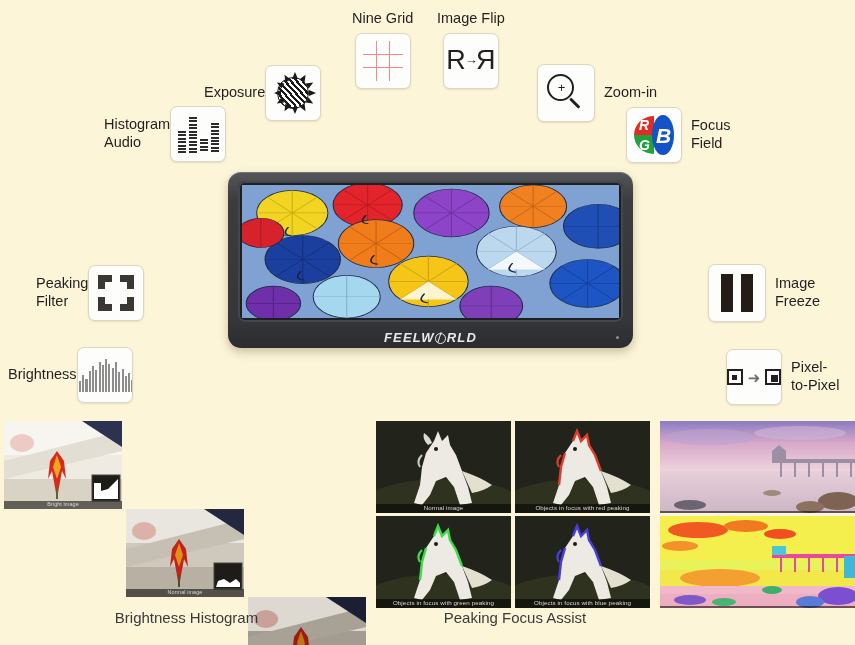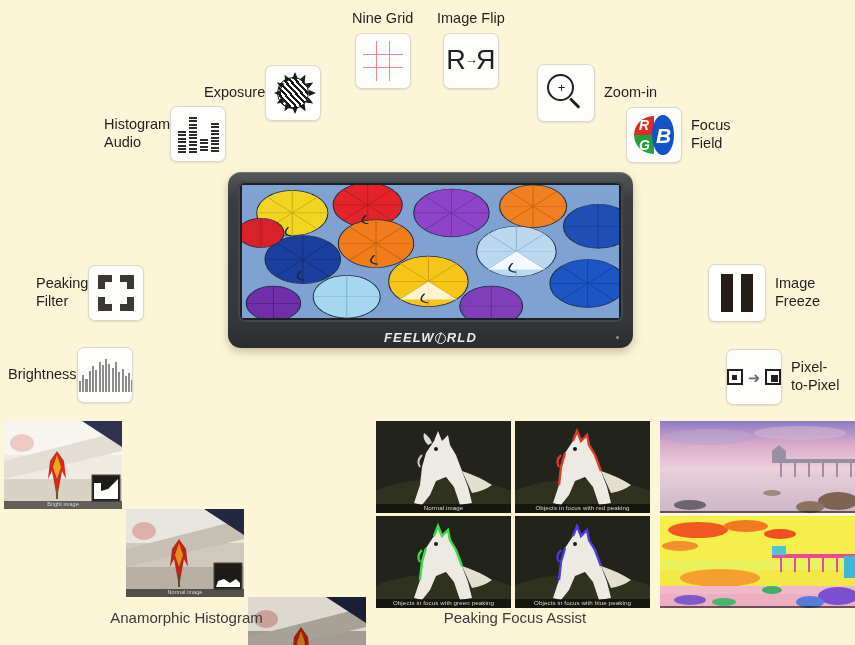--- a/index.html
+++ b/index.html
@@ -449,21 +449,21 @@
           <ellipse cx="18" cy="22" rx="12" ry="9" fill="#bf8a80" opacity=".7"></ellipse>
           <path d="M52 72 L48 50 L44 58 L46 40 L53 30 L60 40 L62 58 L58 50 L54 72 Z" fill="#9c1c12"></path>
           <path d="M53 34 L57 46 L53 58 L49 46 Z" fill="#bd7715"></path>
           <rect x="52" y="66" width="2" height="12" fill="#47391d"></rect>
           <rect x="88" y="54" width="28" height="26" fill="#1e1c18" stroke="#4a453c"></rect>
           <path d="M90 78 L90 70 L95 66 L100 72 L106 64 L112 72 L114 78 Z" fill="#ffffff"></path>
         </svg>
 
       </div>
 
-      <div class="panel-caption">Anamorphic Histogram</div>
+      <div class="panel-caption">Brightness Histogram</div>
     </div>
 
     <div class="panel" style="left:376px; width:278px; height:168px;">
       <div class="thumb" style="left:0;   top:0;  width:135px; height:92px;">
         <svg viewBox="0 0 135 92" preserveAspectRatio="none" style="width:100%;height:100%;display:block">
           <rect width="135" height="92" fill="#22241c"></rect>
           <ellipse cx="67" cy="84" rx="80" ry="26" fill="#33361f" opacity=".8"></ellipse>
           <path d="M58 20 L62 10 L66 20 L72 14 L74 24 L80 34 L86 50 L92 66 L96 82 L84 84 L78 66 L70 56 L60 60 L54 74 L46 84 L38 82 L44 64 L46 46 L50 32 Z" fill="#eceae2"></path>
           <path d="M86 50 Q104 56 116 64 Q108 70 96 72 Z" fill="#e4e0cf"></path>
           <path d="M52 24 Q46 18 48 12 Q54 16 56 22 Z" fill="#dedbd0"></path>

